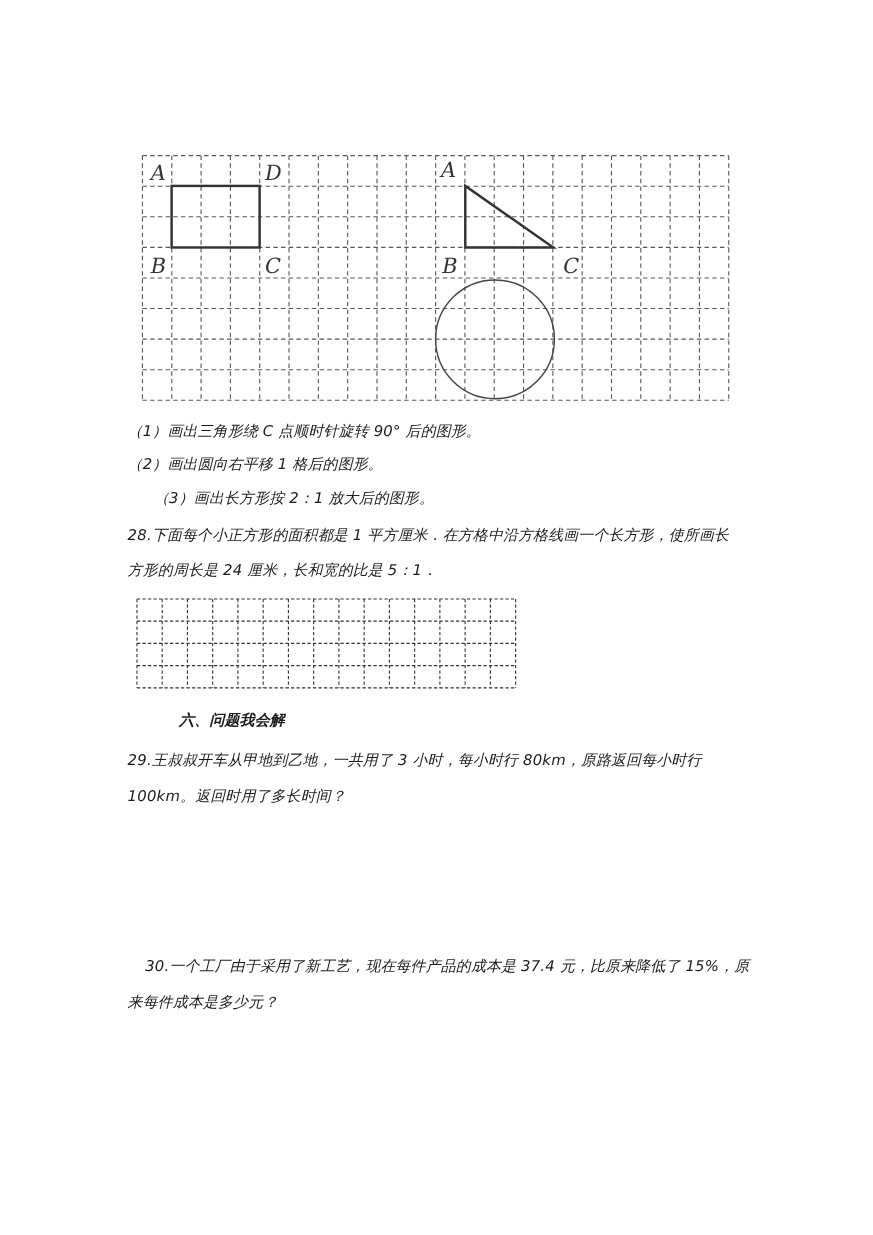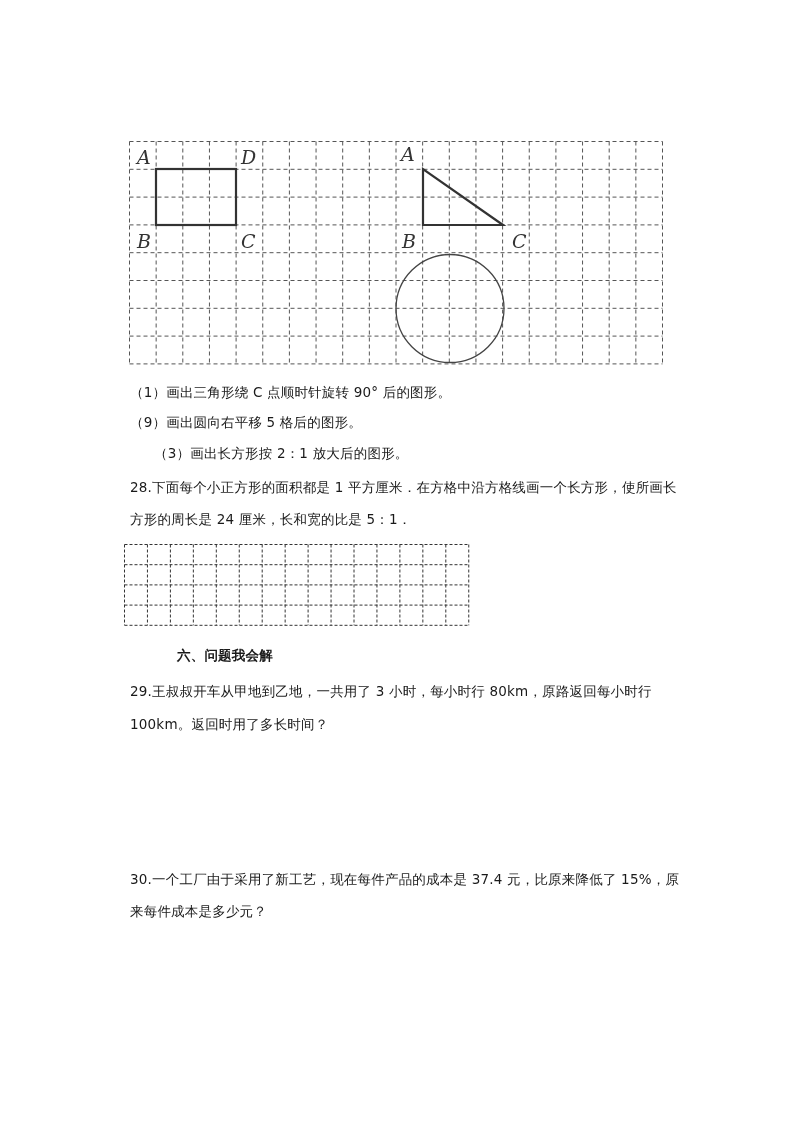--- a/index.html
+++ b/index.html
@@ -1,18 +1,18 @@
 <!DOCTYPE html>
 <html><head>
 <meta charset="utf-8">
 <style>
   html, body { margin: 0; padding: 0; background: #ffffff; }
   body { width: 794px; height: 1123px; position: relative; overflow: hidden;
          font-family: "DejaVu Sans", "Liberation Sans", sans-serif; color: #1a1a1a; }
-  .line { position: absolute; left: 130px; font-size: 13.5px; line-height: 18px; white-space: nowrap; letter-spacing: 0.2px; }
+  .line { position: absolute; left: 116px; font-size: 13.5px; line-height: 18px; white-space: nowrap; letter-spacing: 0.2px; font-style: italic; }
   .heading { font-weight: bold; font-size: 13.5px; }
   svg { position: absolute; overflow: visible; }
   .lbl { font-family: "DejaVu Serif", "Liberation Serif", serif; font-style: italic; font-size: 19px; fill: #333; }
 </style>
 </head>
 <body>
 
 <svg width="794" height="400" style="left:0;top:0;">
   <g id="big-grid" stroke="#555" stroke-width="1" stroke-dasharray="4,3" fill="none">
       <line x1="129.5" x2="129.5" y1="141.5" y2="363.9"></line>
@@ -52,21 +52,21 @@
   <text class="lbl" x="137" y="164">A</text>
   <text class="lbl" x="241" y="164">D</text>
   <text class="lbl" x="137" y="248">B</text>
   <text class="lbl" x="241" y="248">C</text>
   <text class="lbl" x="401" y="161">A</text>
   <text class="lbl" x="402" y="248">B</text>
   <text class="lbl" x="512" y="248">C</text>
 </svg>
 
 <div class="line" style="top:383px;">（1）画出三角形绕 C 点顺时针旋转 90° 后的图形。</div>
-<div class="line" style="top:413px;">（9）画出圆向右平移 5 格后的图形。</div>
+<div class="line" style="top:413px;">（2）画出圆向右平移 1 格后的图形。</div>
 <div class="line" style="top:444px;margin-left:24px;">（3）画出长方形按 2：1 放大后的图形。</div>
 
 <div class="line" style="top:478px;">28.下面每个小正方形的面积都是 1 平方厘米．在方格中沿方格线画一个长方形，使所画长</div>
 <div class="line" style="top:510px;">方形的周长是 24 厘米，长和宽的比是 5：1．</div>
 
 <svg width="794" height="100" style="left:0;top:535px;">
   <g id="small-grid" stroke="#333" stroke-width="1" stroke-dasharray="3,2" fill="none">
       <line x1="124.5" x2="124.5" y1="9.5" y2="90.3"></line>
       <line x1="147.45" x2="147.45" y1="9.5" y2="90.3"></line>
       <line x1="170.4" x2="170.4" y1="9.5" y2="90.3"></line>
@@ -89,14 +89,14 @@
       <line y1="70.1" y2="70.1" x1="124.5" x2="468.75"></line>
       <line y1="90.3" y2="90.3" x1="124.5" x2="468.75"></line>
     </g>
 </svg>
 
 <div class="line heading" style="top:646px;margin-left:47px;">六、问题我会解</div>
 
 <div class="line" style="top:682px;">29.王叔叔开车从甲地到乙地，一共用了 3 小时，每小时行 80km，原路返回每小时行</div>
 <div class="line" style="top:715px;">100km。返回时用了多长时间？</div>
 
-<div class="line" style="top:870px;">30.一个工厂由于采用了新工艺，现在每件产品的成本是 37.4 元，比原来降低了 15%，原</div>
+<div class="line" style="top:870px;margin-left:16px;">30.一个工厂由于采用了新工艺，现在每件产品的成本是 37.4 元，比原来降低了 15%，原</div>
 <div class="line" style="top:902px;text-align:right;">来每件成本是多少元？</div>
 
 </body></html>

